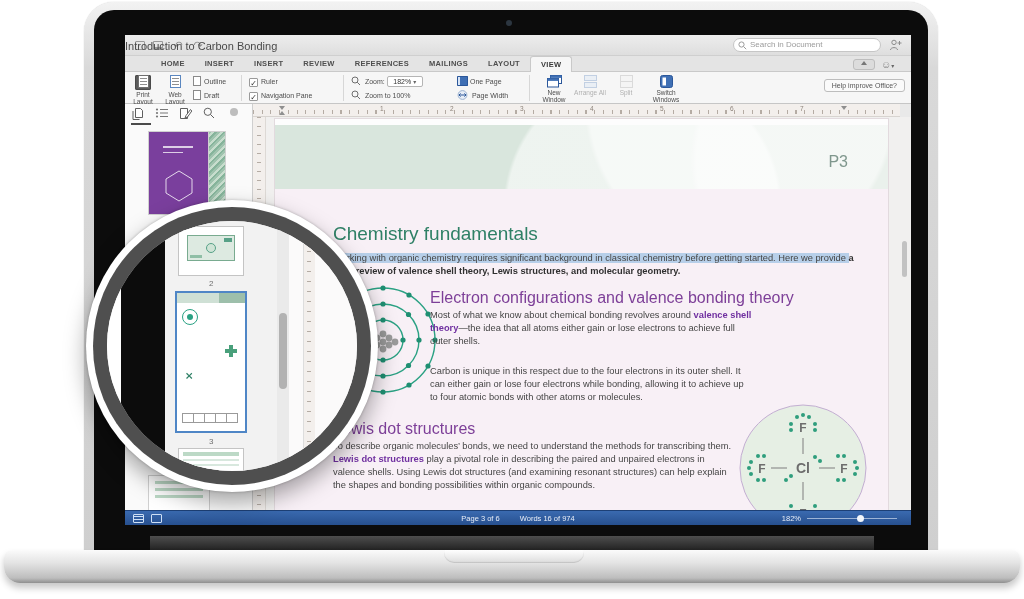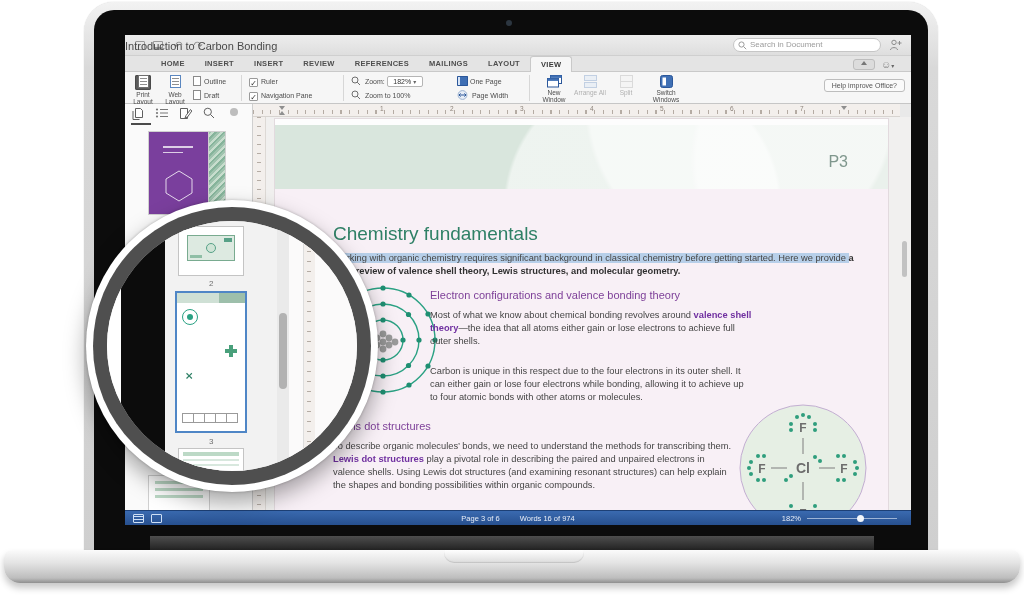--- a/index.html
+++ b/index.html
@@ -92,21 +92,21 @@
        radial-gradient(circle at 93% 55%, rgba(255,255,255,0.45) 0 26%, rgba(255,255,255,0) 27%),
        #d9e6dd; }
   .banner-title { position:absolute; left:58px; top:28px; font-size:10.5px; color:#7f978d; }
   .banner-page { position:absolute; right:40px; top:28px; font-size:16px; color:#7f978d; }
   .h1 { position:absolute; left:58px; top:104px; font-size:19px; color:#2f8066; font-weight:500; }
   .bodytext { font-size:9.3px; line-height:13px; color:#454545; }
   .intro { position:absolute; left:58px; top:133px; width:528px; }
   .hl { background:#b7cfe9; }
   .bold-dark { font-weight:bold; color:#303030; }
   .purple-b { font-weight:bold; color:#7030a0; }
-  .h2 { font-size:11px; color:#7d3f98; font-weight:500; }
+  .h2 { font-size:16px; color:#7d3f98; font-weight:500; }
   .s1h { position:absolute; left:155px; top:170px; }
   .s1p1 { position:absolute; left:155px; top:190px; width:322px; }
   .s1p2 { position:absolute; left:155px; top:246px; width:322px; }
   .s2h { position:absolute; left:58px; top:301px; }
   .s2p { position:absolute; left:58px; top:321px; width:402px; }
   .atomfig { position:absolute; left:50px; top:163px; }
   .lewisfig { position:absolute; left:462px; top:283px; }
   .doc-scrollbar { left:776px; top:84px; width:7px; height:390px; }
   .doc-thumb { position:absolute; left:1px; top:122px; width:5px; height:36px; background:#c2c2c2; border-radius:3px; }
 

